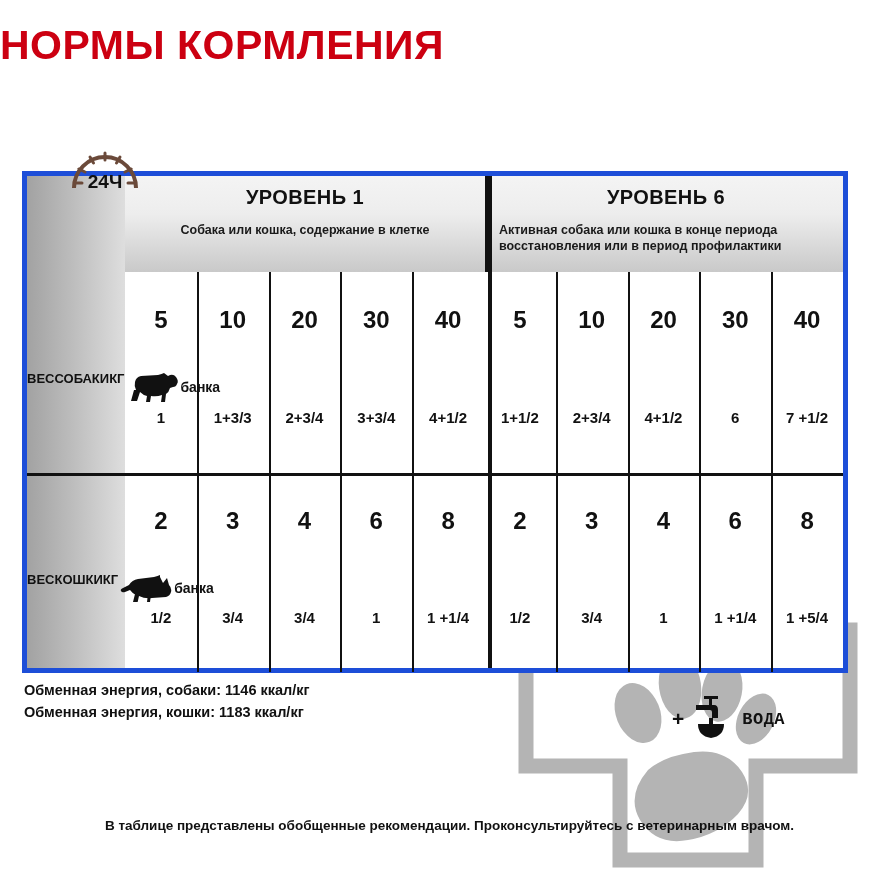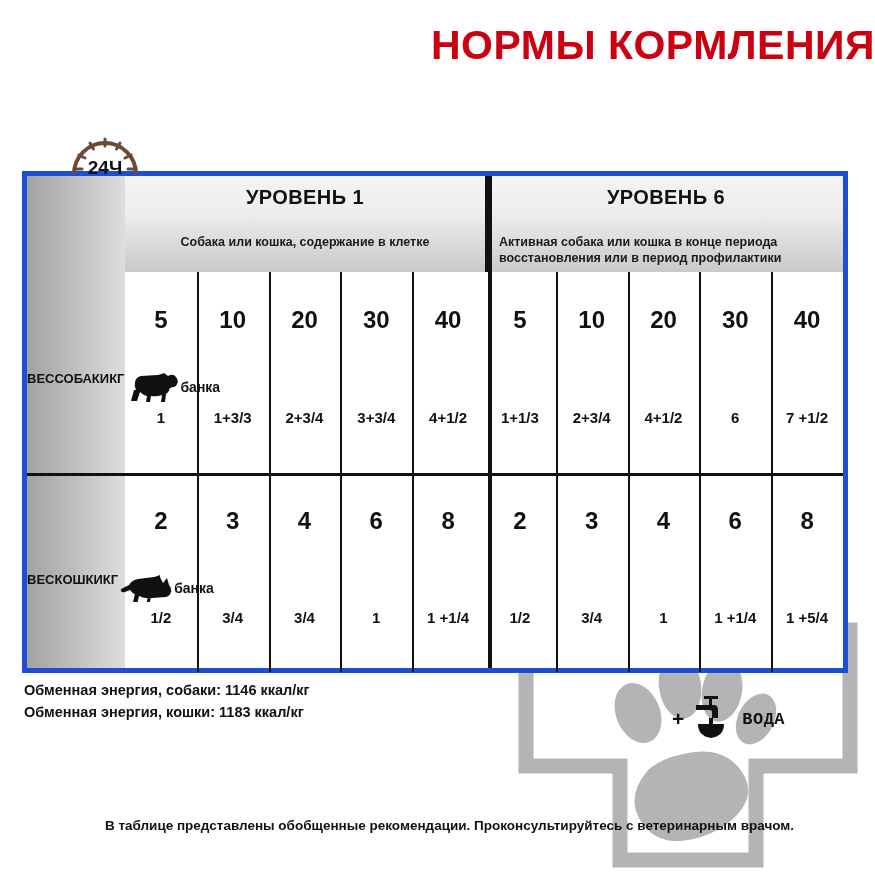--- a/index.html
+++ b/index.html
@@ -14,34 +14,34 @@
     overflow: hidden;
     position: relative;
   }
 
   
   .title {
     position: absolute;
     top: 22px;
     left: 0;
     width: 875px;
-    text-align: right;
+    text-align: left;
     color: #cc0011;
     font-size: 41px;
     font-weight: bold;
     letter-spacing: 0.5px;
     font-family: "Liberation Sans", sans-serif;
     white-space: nowrap;
   }
 
   
   .clock-badge {
     position: absolute;
     left: 66px;
-    top: 114px;
+    top: 128px;
     width: 78px;
     height: 62px;
     z-index: 6;
   }
   .clock-badge svg { display:block; }
 
   
   .watermark {
     position: absolute;
     left: 498px;
@@ -117,21 +117,21 @@
     margin-top: 10px;
     letter-spacing: 0.4px;
     white-space: nowrap;
   }
   .hdr-desc {
     font-size: 12.5px;
     font-weight: bold;
     color: #1a1a1a;
     text-align: center;
     line-height: 1.25;
-    margin-top: 26px;
+    margin-top: 14px;
     padding: 0 6px;
     box-sizing: border-box;
     width: 100%;
   }
   .hdr-desc.l2 { text-align: left; padding-left: 10px; }
 
   
   .center-split {
     position: absolute;
     left: 461px;
@@ -385,21 +385,21 @@
           <div class="cell-weight">30</div>
           <div class="cell-amount">3+3/4</div>
         </div>
         <div class="cell sep">
           <div class="cell-weight">40</div>
           <div class="cell-amount">4+1/2</div>
         </div>
 
         <div class="cell">
           <div class="cell-weight">5</div>
-          <div class="cell-amount">1+1/3</div>
+          <div class="cell-amount">1+1/2</div>
         </div>
         <div class="cell sep">
           <div class="cell-weight">10</div>
           <div class="cell-amount">2+3/4</div>
         </div>
         <div class="cell sep">
           <div class="cell-weight">20</div>
           <div class="cell-amount">4+1/2</div>
         </div>
         <div class="cell sep">

